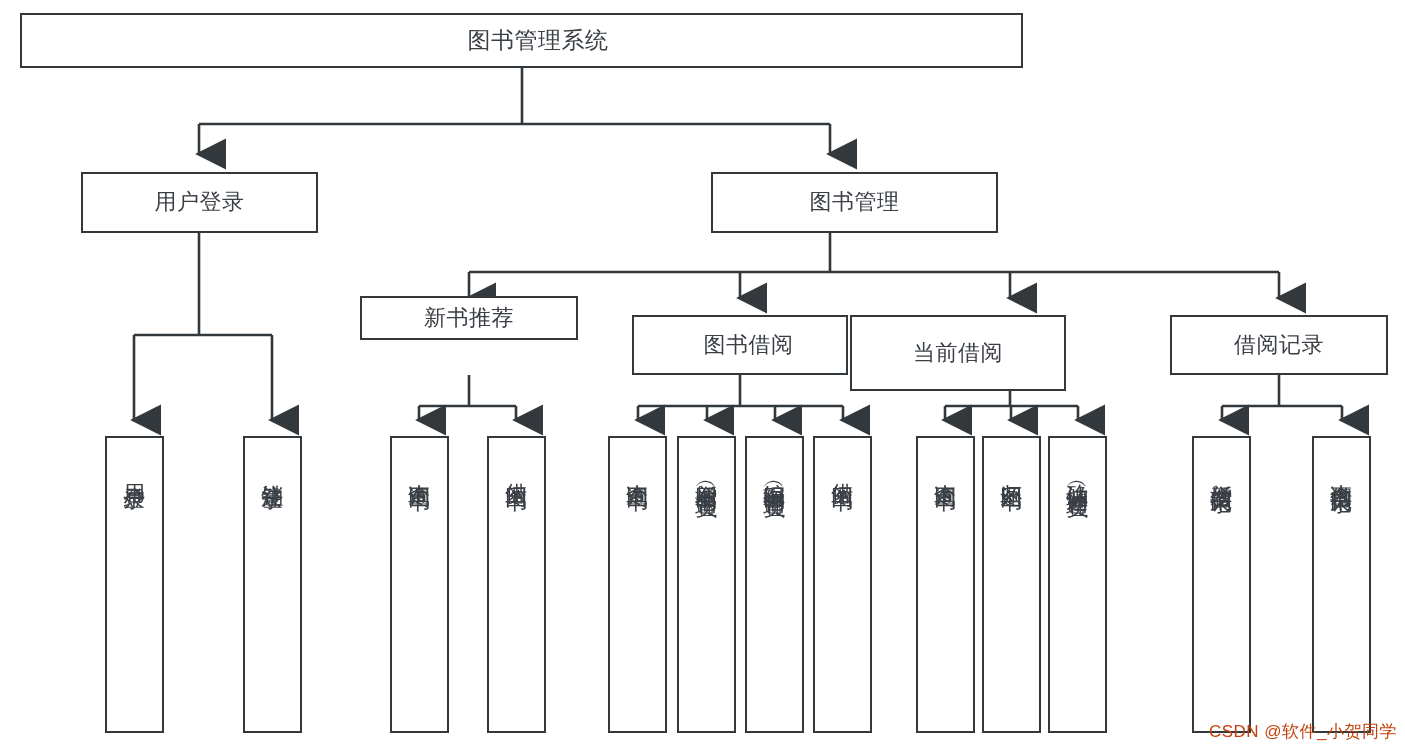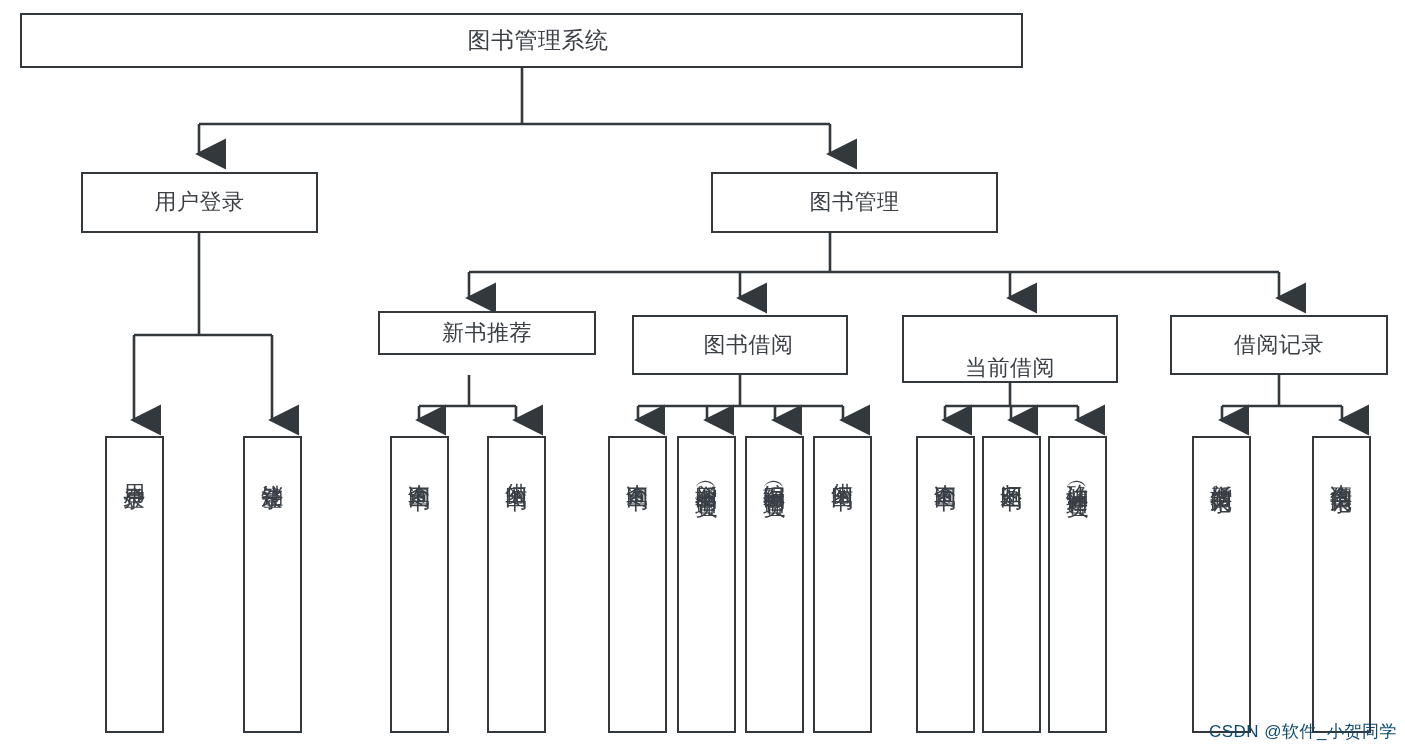--- a/index.html
+++ b/index.html
@@ -57,21 +57,21 @@
     line-height: 1.34;
     letter-spacing: 2px;
     color: #3a3f45;
     white-space: nowrap;
   }
   .watermark {
     position: absolute;
     right: 8px;
     bottom: 4px;
     font-size: 17px;
-    color: #0c4a6e;
+    color: #c2410c;
     letter-spacing: 0.5px;
     z-index: 5;
     white-space: nowrap;
     margin-top: 20px;
   }
 </style>
 </head>
 <body>
 
 <div id="canvas">
@@ -131,29 +131,29 @@
   </div>
 
   <div class="node horiz" style="left:81px; top:172px; width:237px; height:61px;">
     <span>用户登录</span>
   </div>
 
   <div class="node horiz" style="left:711px; top:172px; width:287px; height:61px;">
     <span>图书管理</span>
   </div>
 
-  <div class="node horiz" style="left:360px; top:311px; width:218px; height:44px;margin-left:18px;">
+  <div class="node horiz" style="left:360px; top:296px; width:218px; height:44px;">
     <span>新书推荐</span>
   </div>
 
   <div class="node horiz" style="left:632px; top:315px; width:216px; height:60px;padding-left:17px;">
     <span>图书借阅</span>
   </div>
 
-  <div class="node horiz" style="left:902px; top:315px; width:216px; height:68px;align-items:flex-end;">
+  <div class="node horiz" style="left:850px; top:315px; width:216px; height:76px;">
     <span>当前借阅</span>
   </div>
 
   <div class="node horiz" style="left:1170px; top:315px; width:218px; height:60px;">
     <span>借阅记录</span>
   </div>
 
   <div class="node vert" style="left:105px; top:436px; width:59px; height:297px;">
     <span class="vlabel">用户登录</span>
   </div>

